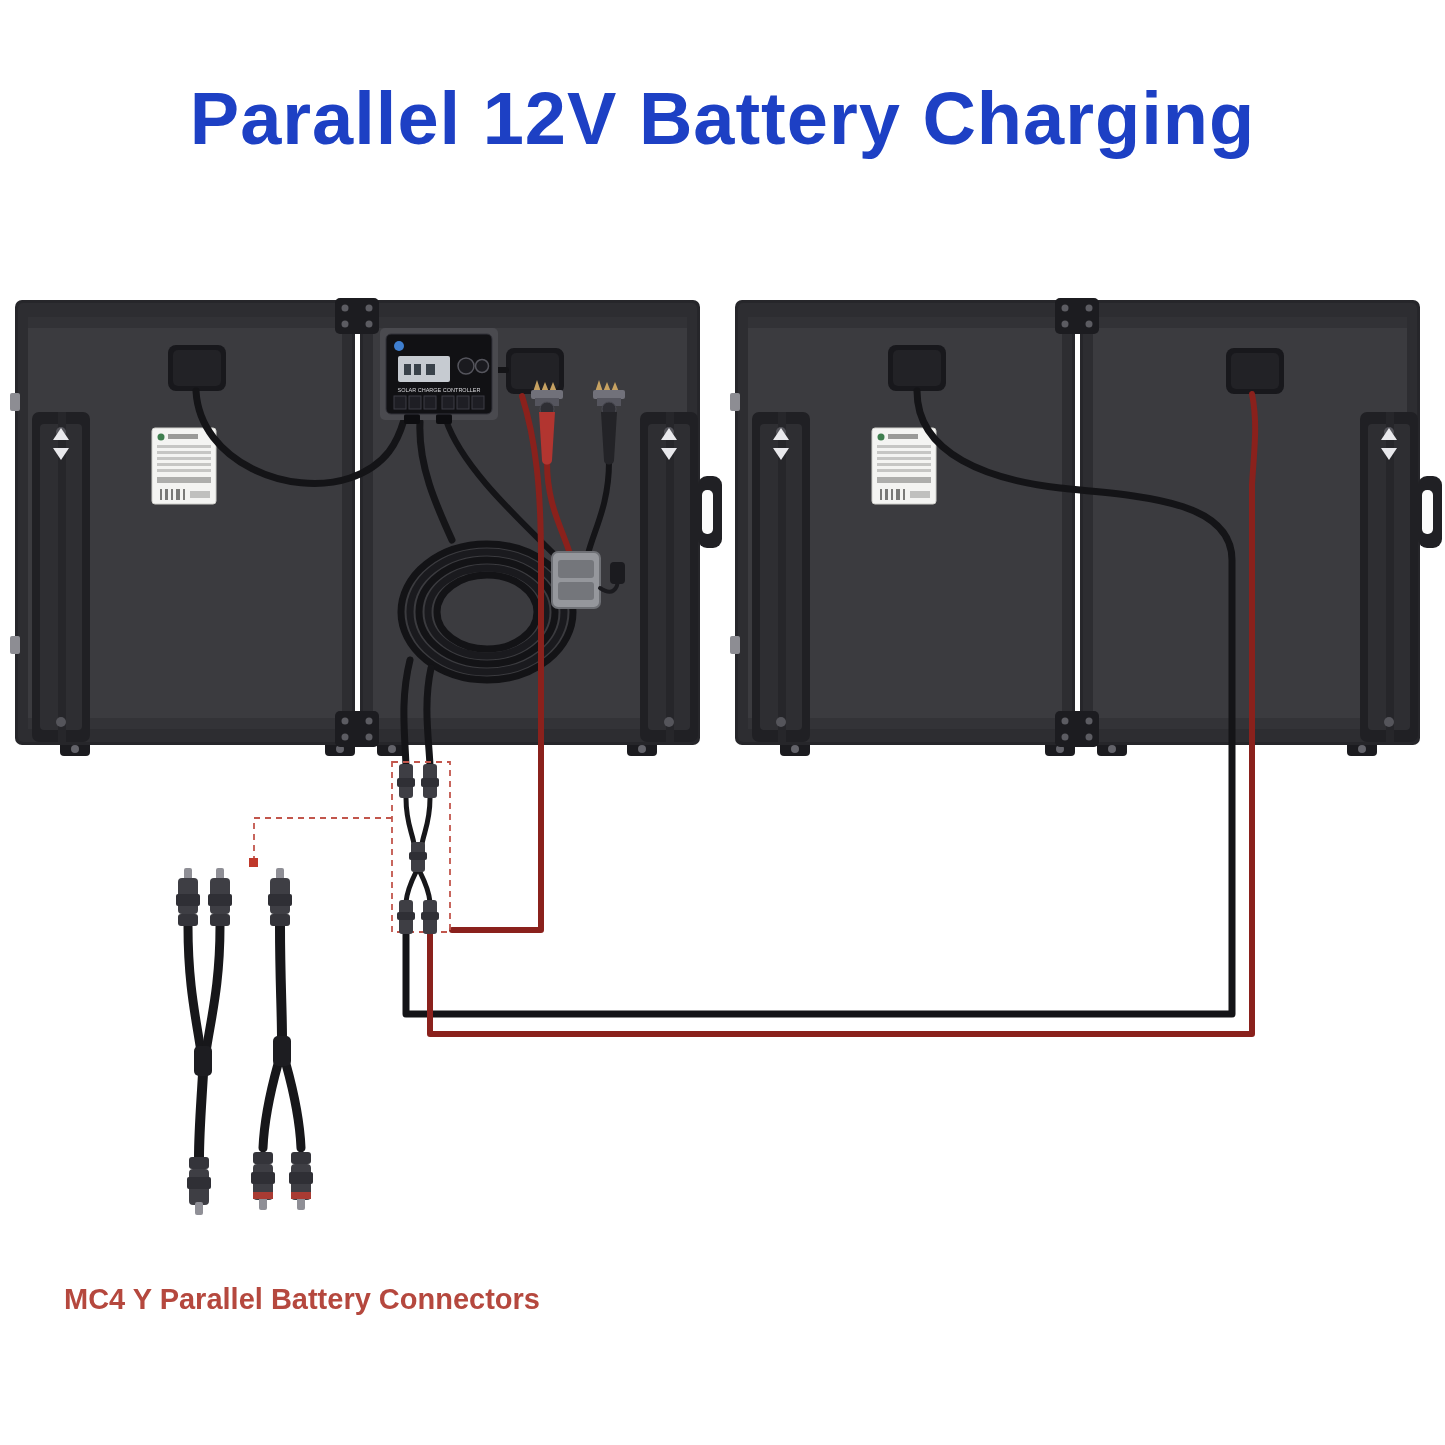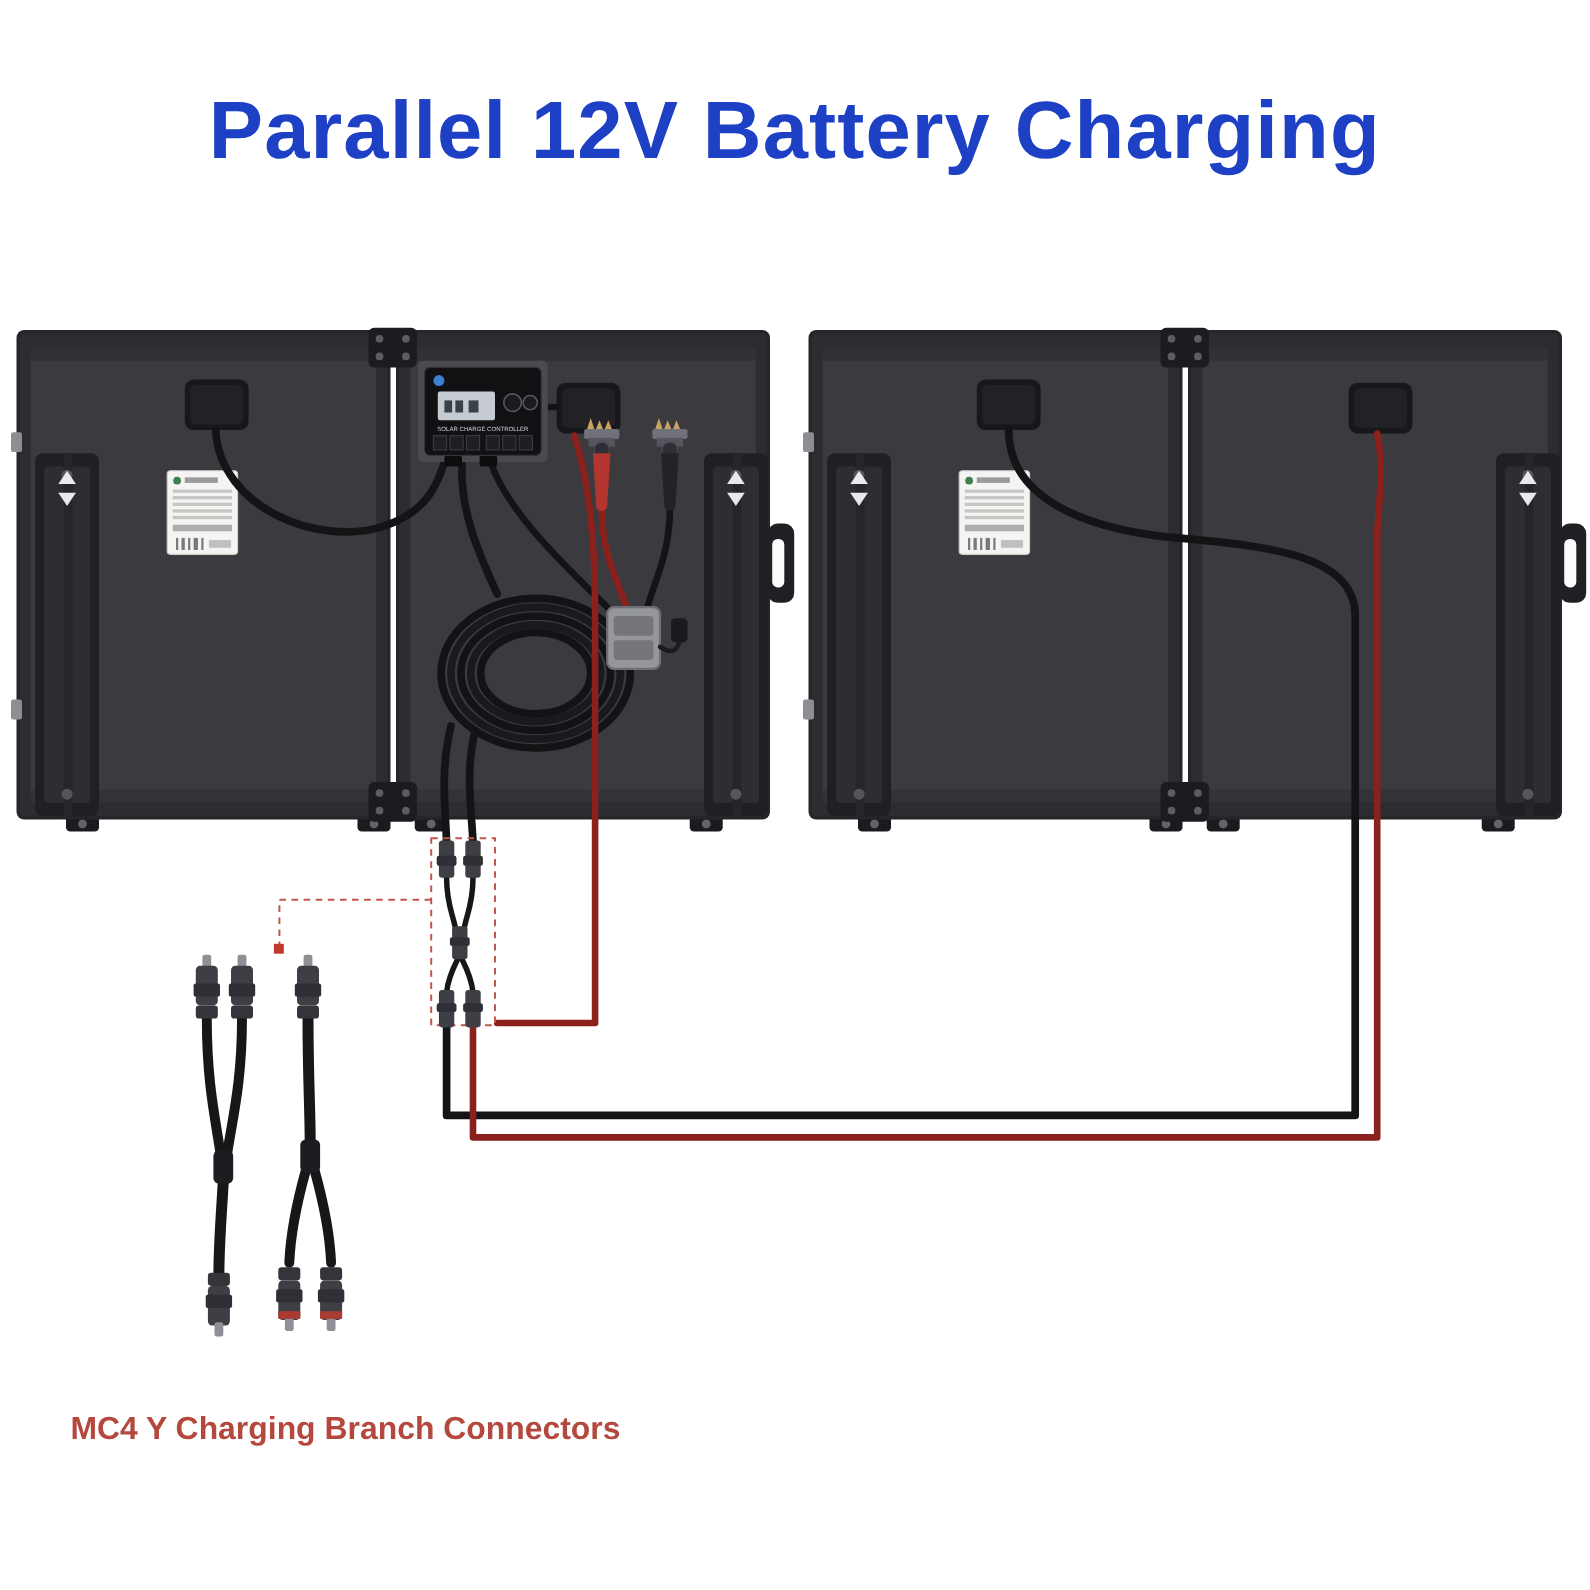--- a/index.html
+++ b/index.html
@@ -246,15 +246,15 @@
       <path class="wire" d="M286,1064 C296,1100 300,1124 301,1148" stroke="#17171a" stroke-width="9"></path>
       <use href="#mc4-up" x="268" y="868"></use>
       <rect x="273" y="1036" width="18" height="30" rx="5" fill="#1d1d21"></rect>
       <use href="#mc4-down" x="251" y="1150"></use>
       <use href="#mc4-down" x="289" y="1150"></use>
       <rect x="253" y="1192" width="20" height="7" fill="#a93b33"></rect>
       <rect x="291" y="1192" width="20" height="7" fill="#a93b33"></rect>
     </g>
   </svg>
 
-  <div class="mc4-caption">MC4 Y Charging Branch Connectors</div>
+  <div class="mc4-caption">MC4 Y Parallel Battery Connectors</div>
 
 </div>
 
 </body></html>

